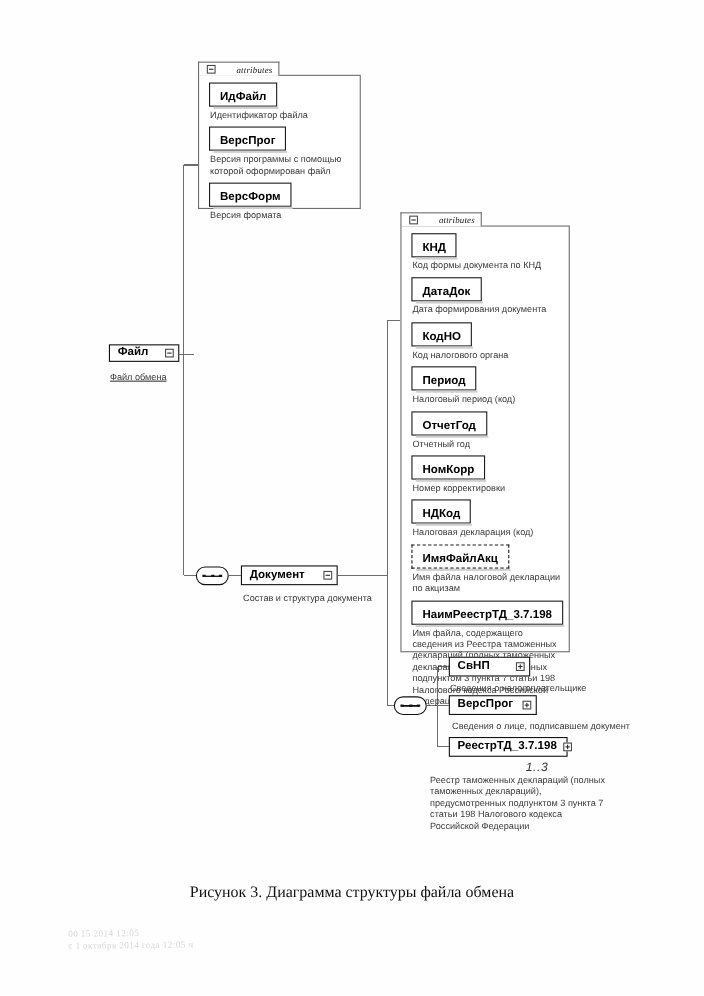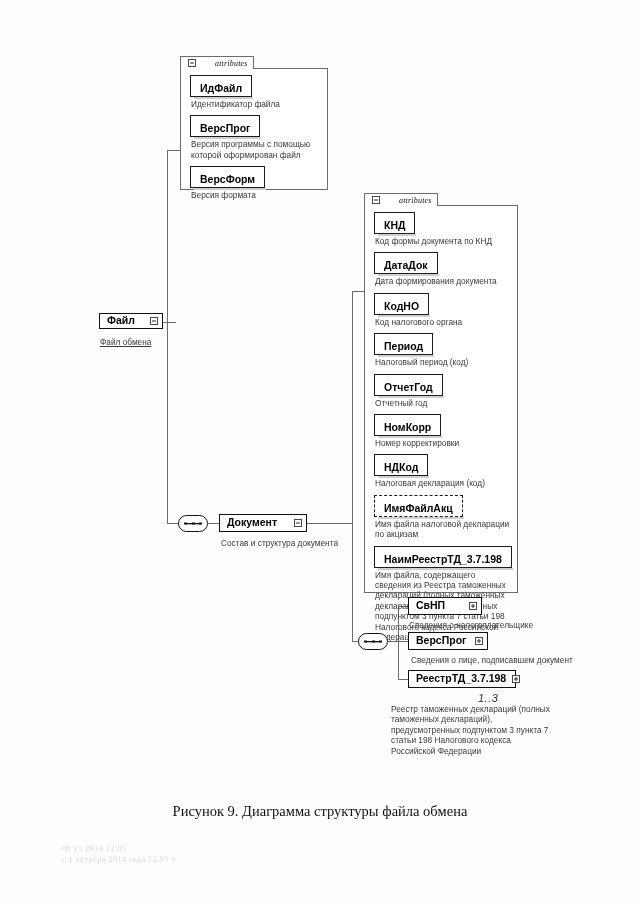--- a/index.html
+++ b/index.html
@@ -366,20 +366,20 @@
 
     <div class="node" style="left:408px; top:670px; width:108px; height:18px;">
       <span class="node-label">РеестрТД_3.7.198</span>
       <span class="box-icon plus"></span>
     </div>
     <div class="node-occurs" style="left:478px; top:692px;">1..3</div>
     <div class="node-caption" style="left:391px; top:704px; width:160px;">Реестр таможенных деклараций (полных таможенных деклараций), предусмотренных подпунктом 3 пункта 7 статьи 198 Налогового кодекса Российской Федерации</div>
 
   </div>
 
-  <div class="figure-caption">Рисунок 9. Диаграмма структуры файла обмена</div>
+  <div class="figure-caption">Рисунок 3. Диаграмма структуры файла обмена</div>
 
   <div class="watermark">
     <div>00 15 2014 12:05</div>
     <div>с 1 октября 2014 года 12:05 ч</div>
   </div>
 
 </div>
 
 </body></html>

